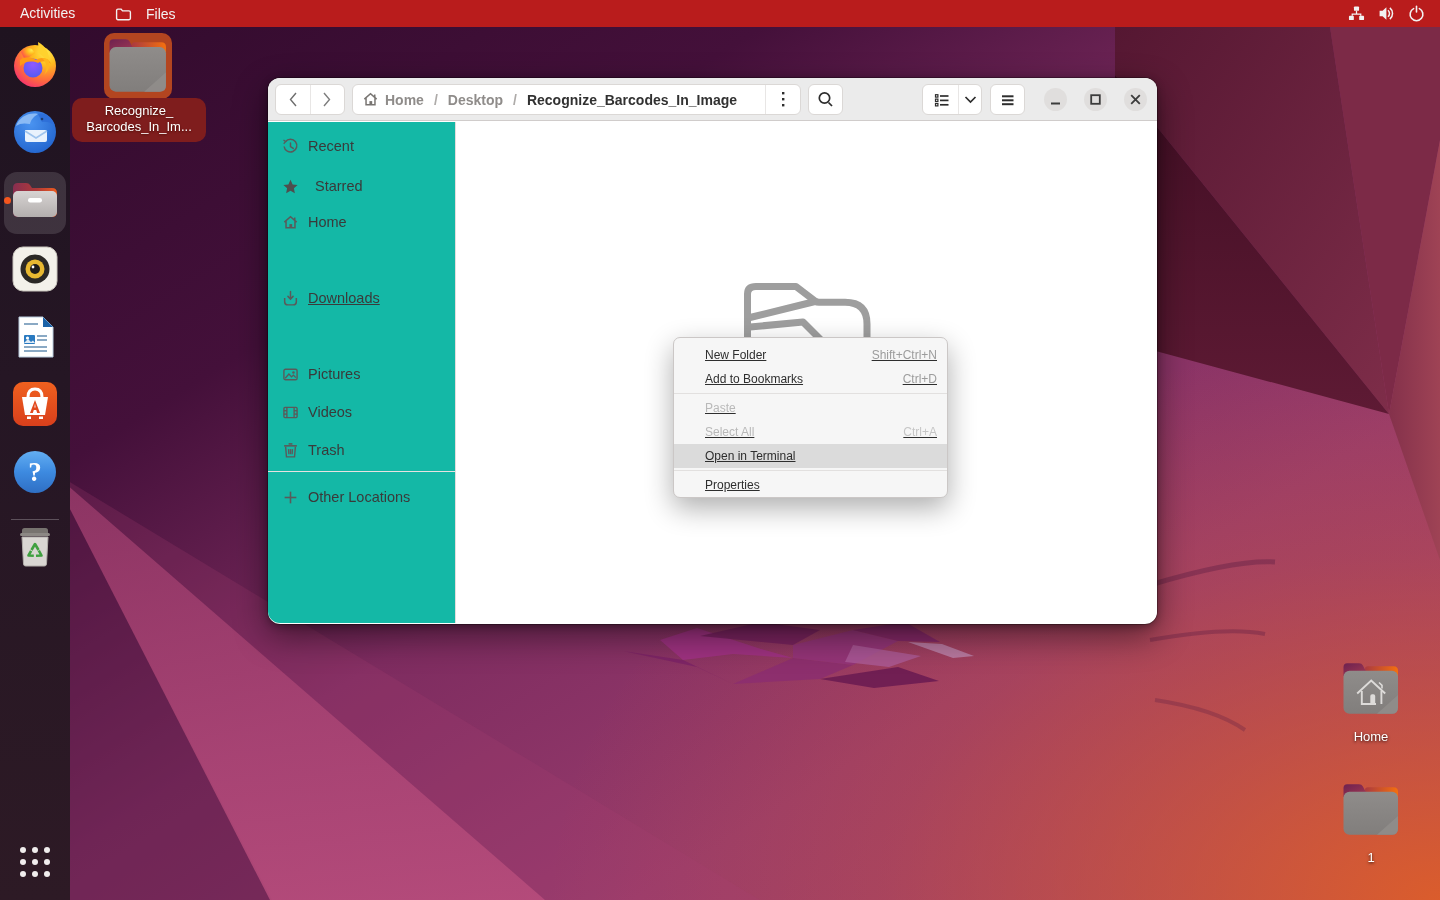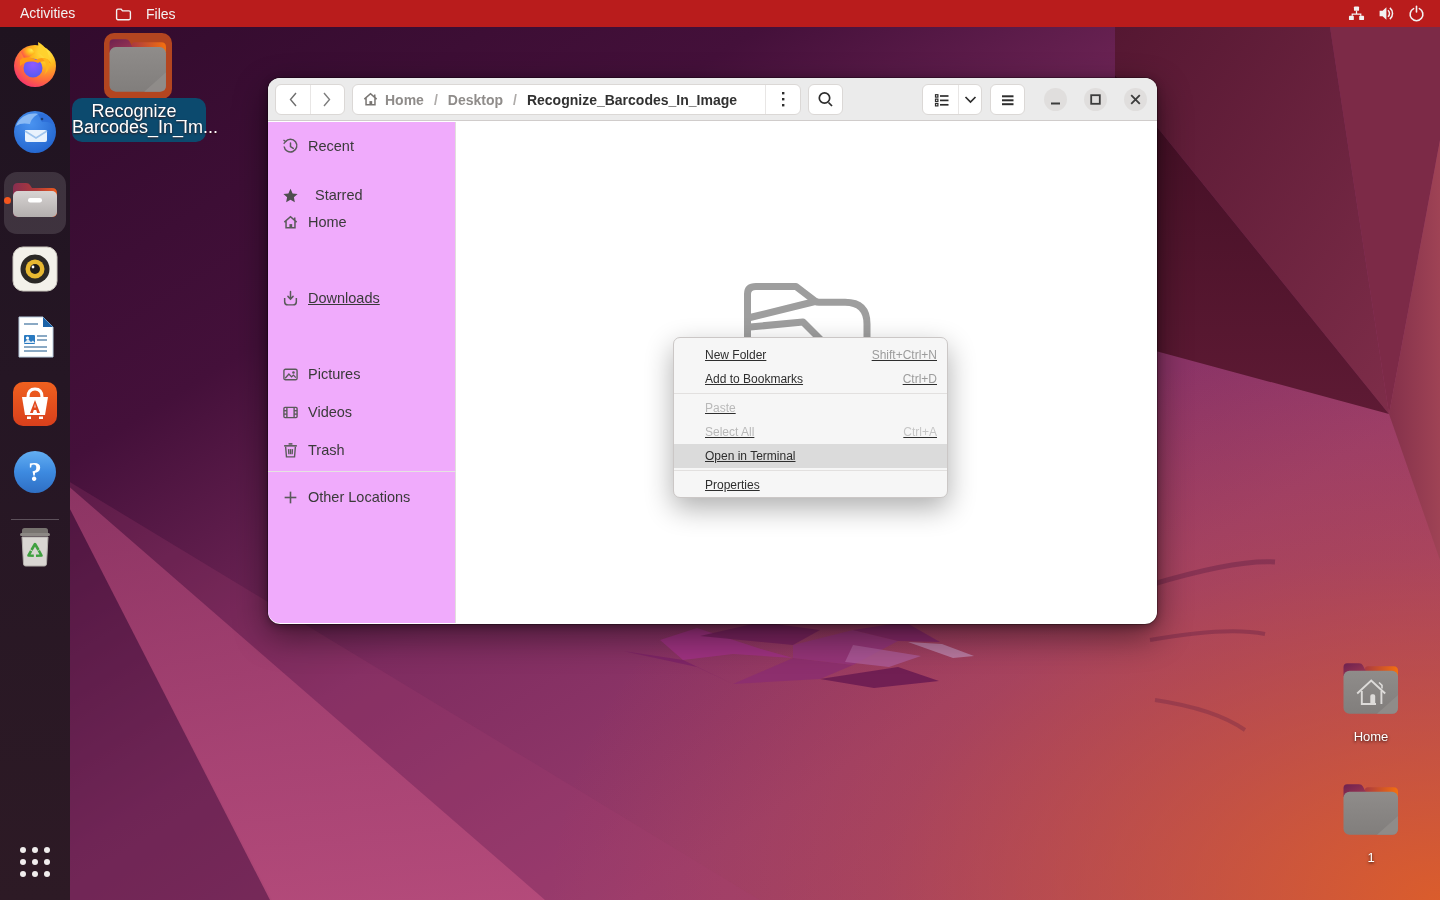--- a/index.html
+++ b/index.html
@@ -20,34 +20,34 @@
   .dockicon { position:absolute; left:11px; width:48px; height:48px; }
   #files-active { position:absolute; left:4px; top:145px; width:62px; height:62px;
                   background:rgba(255,255,255,.13); border-radius:13px; }
   #files-dot { position:absolute; left:4px; top:170px; width:7px; height:7px; border-radius:50%; background:#f4561e; }
   #dock-sep { position:absolute; left:11px; top:492px; width:48px; height:1px; background:rgba(255,255,255,.25); }
 
   
   .dlabel { color:#fff; font-size:13px; text-align:center; text-shadow:0 1px 3px rgba(0,0,0,.8); }
 
   #sel-icon { position:absolute; left:104px; top:33px; width:68px; height:66px; background:#b34520; border-radius:10px; }
-  #sel-label { position:absolute; left:72px; top:98px; width:134px; height:44px; background:#0c4a6e; border-radius:10px;
-               color:#fff; font-size:18px; text-align:center; line-height:16px; padding-top:5px;
+  #sel-label { position:absolute; left:72px; top:98px; width:134px; height:44px; background:#7f1d1d; border-radius:10px;
+               color:#fff; font-size:13px; text-align:center; line-height:16px; padding-top:5px;
                text-shadow:0 1px 2px rgba(60,10,0,.8); }
 
   .deskicon { position:absolute; width:120px; text-align:center; }
 
   
   #win { position:absolute; left:268px; top:78px; width:889px; height:546px; border-radius:12px;
          background:#fff; box-shadow:0 12px 34px rgba(0,0,0,.48), 0 2px 8px rgba(0,0,0,.32);
          outline:1px solid rgba(0,0,0,.28); }
   #headerbar { position:absolute; left:0; top:0; width:889px; height:43px; background:#ebebeb;
                border-radius:12px 12px 0 0; border-bottom:1px solid #d0cccb; }
   .hbtn { position:absolute; top:6px; height:31px; background:#fff; border:1px solid #dbd8d6; border-radius:6px; }
-  #sidebar { position:absolute; left:0; top:44px; width:188px; height:501px; background:#f0abfc;
+  #sidebar { position:absolute; left:0; top:44px; width:188px; height:501px; background:#14b8a6;
              border-right:1px solid #e2dedd; border-radius:0 0 0 12px; }
   .srow { position:absolute; left:0; width:188px; height:38px; display:flex; align-items:center; gap:9px;
           padding-left:14px; color:#3a3a3a; font-size:14.5px; }
   #sidesep { position:absolute; left:0px; top:349px; width:188px; height:1px; background:#e6e2e1; }
   #main { position:absolute; left:189px; top:44px; width:700px; height:501px; background:#fff; border-radius:0 0 12px 0; }
 
   
   #menu { position:absolute; left:673px; top:337px; width:275px; height:161px; background:#f6f6f6;
           border:1px solid #cbc7c6; border-radius:7px; box-shadow:0 10px 28px rgba(0,0,0,.32);
           font-size:12px; color:#2e2e2e; padding-top:5px;text-decoration:underline; }
@@ -415,21 +415,21 @@
     <div class="srow" style="top:5px;">
       <svg width="17" height="17" viewBox="0 0 16 16">
           <g fill="none" stroke="#5a5a5a" stroke-width="1.4">
         <path d="M3.2 3.5 A6 6 0 1 1 2 8"></path>
             <path d="M8 4.8 L8 8 L10.6 9.8" stroke-linecap="round"></path>
         <path d="M1.4 1.8 L3.4 3.4 L1.6 5.4" stroke-width="1.2"></path>
           </g>
         </svg>
       <span>Recent</span>
       </div>
-    <div class="srow" style="top:54px;gap:16px;">
+    <div class="srow" style="top:45px;gap:16px;">
       <svg width="17" height="17" viewBox="0 0 16 16">
           <path d="M8 1.6 L10 6 L14.7 6.5 L11.2 9.7 L12.1 14.3 L8 12 L3.9 14.3 L4.8 9.7 L1.3 6.5 L6 6 Z" fill="#4e4e4e"></path>
         </svg>
       <span>Starred</span>
       </div>
     <div class="srow" style="top:81px;">
       <svg width="17" height="17" viewBox="0 0 16 16">
           <g fill="none" stroke="#5a5a5a" stroke-width="1.4">
         <path d="M2.2 7.6 L8 2.6 L13.8 7.6 M3.8 6.7 L3.8 13 L12.2 13 L12.2 6.7"></path>
         <rect x="7" y="9.5" width="2.6" height="3.5" fill="#5a5a5a" stroke="none"></rect>

